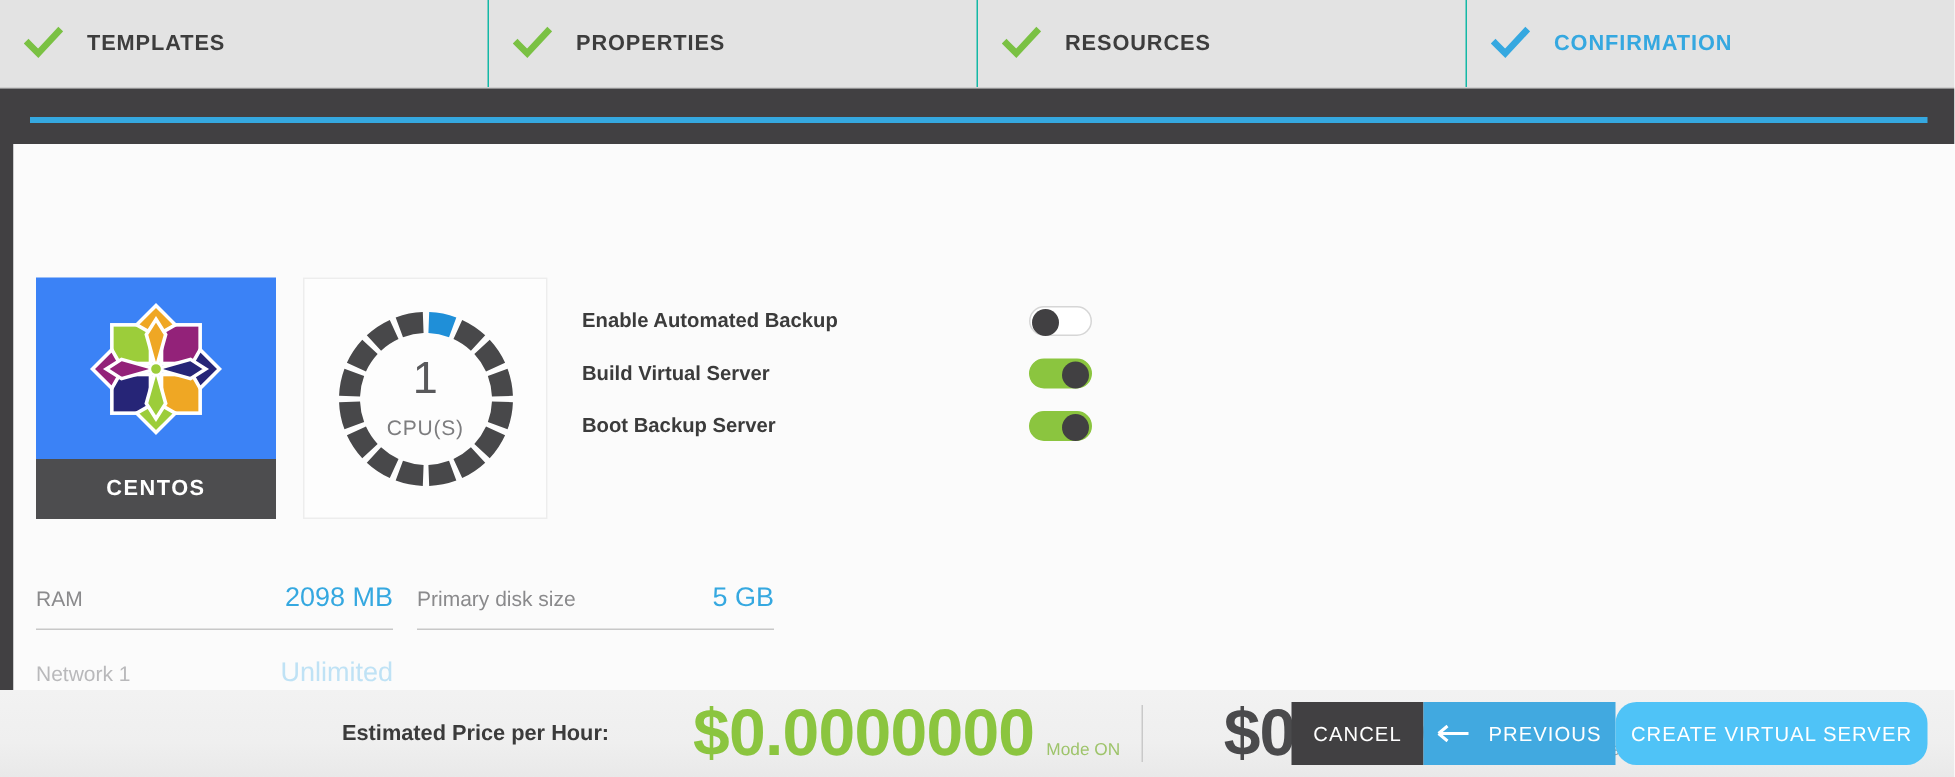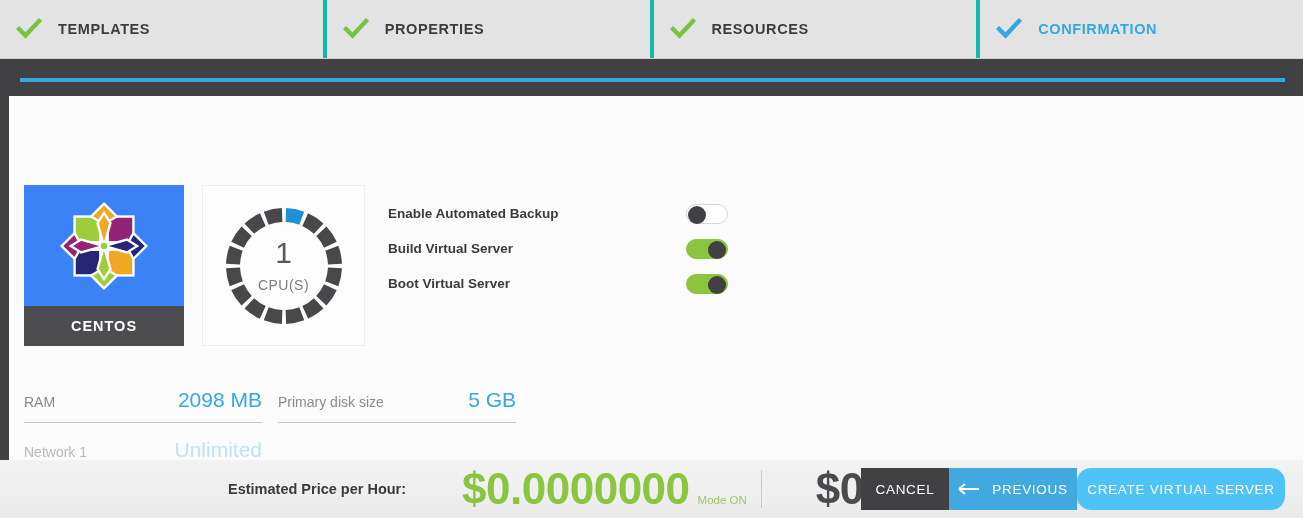--- a/index.html
+++ b/index.html
@@ -17,21 +17,21 @@
     position: absolute; top: 0; left: 0;
     width: 1303px; height: 59px;
     display: flex;
     background: #e3e3e3;
     border-bottom: 1px solid #cfcfcf;
   }
   .tab {
     flex: 1 1 0;
     display: flex; align-items: center;
     padding-left: 16px;
-    border-right: 4px solid #14b8a6;
+    border-right: 1px solid #14b8a6;
     background: #e3e3e3;
   }
   .tab:last-child { border-right: none; }
   .tab .check { width: 26px; height: 26px; flex: 0 0 26px; margin-right: 16px; }
   .tab-label {
     font-size: 14.5px; font-weight: bold;
     letter-spacing: .6px;
     color: #3d3d3d;
   }
   .tab.active .tab-label { color: #35a8e0; }
@@ -122,21 +122,21 @@
     width: 18px; height: 18px; border-radius: 50%;
     background: #414042;
   }
   .switch.on .knob { left: auto; right: 1px; }
 
   
   .fields { position: absolute; top: 292px; left: 15px; display: flex; }
   .field { width: 238px; border-bottom: 1px solid #c8c8c8; padding-bottom: 10px; display: flex; justify-content: space-between; align-items: baseline; }
   .field + .field { margin-left: 16px; }
   .field-label { font-size: 14px; color: #8a8a8c; }
-  .field-value { font-size: 21px; color: #35a8e0; }
+  .field-value { font-size: 18px; color: #35a8e0; }
 
   .fields-row2 { position: absolute; top: 342px; left: 15px; display: flex; }
   .field.muted { border-bottom-color: #d8d8d8; }
   .field.muted .field-label { color: #b9b9bb; text-align: right; }
   .field.muted .field-value { color: #bfe2f5; }
 
   
   .footer {
     position: absolute; left: 0; bottom: 0;
     width: 1303px; height: 58px;
@@ -269,21 +269,21 @@
             <span class="knob"></span>
           </span>
       </div>
       <div class="toggle-row">
         <span class="toggle-label">Build Virtual Server</span>
         <span class="switch on">
             <span class="knob"></span>
           </span>
       </div>
       <div class="toggle-row">
-        <span class="toggle-label">Boot Virtual Server</span>
+        <span class="toggle-label">Boot Backup Server</span>
         <span class="switch on">
             <span class="knob"></span>
           </span>
       </div>
     </div>
 
     <div class="fields">
       <div class="field">
         <span class="field-label">RAM</span>
         <span class="field-value">2098 MB</span>

